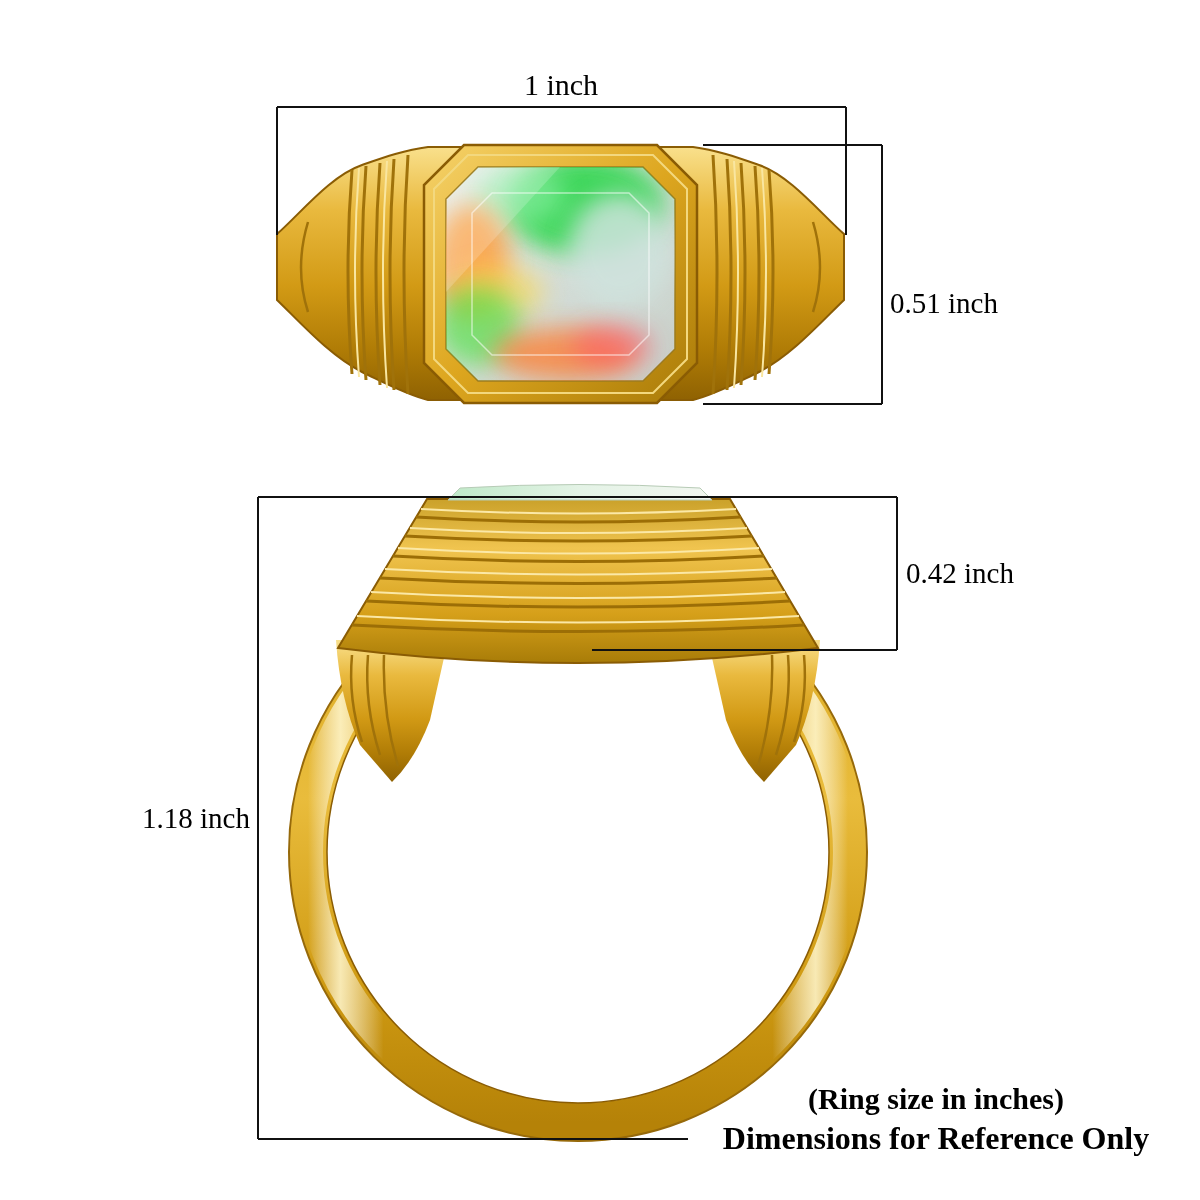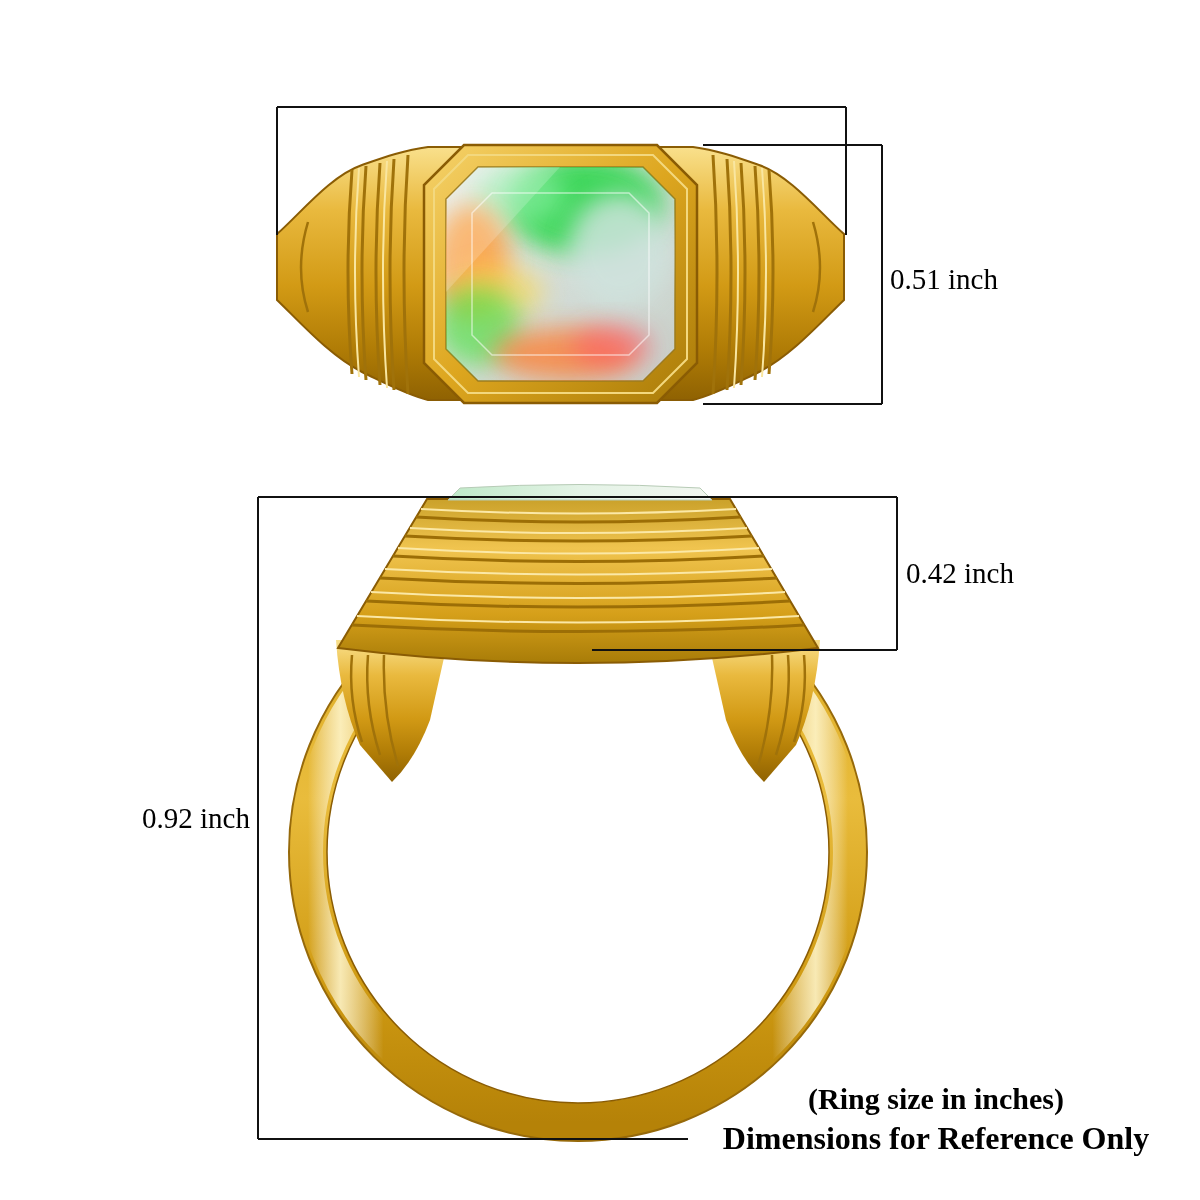--- a/index.html
+++ b/index.html
@@ -190,25 +190,26 @@
       <path d="M 277 107 H 846 M 277 107 V 235 M 846 107 V 235"></path>
 
       <path d="M 703 145 H 882 M 703 404 H 882 M 882 145 V 404"></path>
 
       <path d="M 258 497 H 897 M 258 497 V 1139 M 258 1139 H 688"></path>
 
       <path d="M 897 497 V 650 M 592 650 H 897"></path>
     </g>
   </svg>
 
-
-  <div class="dim-label" style="left:890px;top:264px;">0.51 inch</div>
+  <div class="dim-label centered" style="left:441px;top:68px;width:240px;font-size:30px;">1 inch</div>
+
+  <div class="dim-label" style="left:890px;top:288px;">0.51 inch</div>
 
   <div class="dim-label" style="left:906px;top:558px;">0.42 inch</div>
 
-  <div class="dim-label right" style="left:120px;top:803px;width:130px;">0.92 inch</div>
+  <div class="dim-label right" style="left:120px;top:803px;width:130px;">1.18 inch</div>
 
   <div class="footnotes">
     <div class="footnote-line1">(Ring size in inches)</div>
     <div class="footnote-line2">Dimensions for Reference Only</div>
   </div>
 
 </div>
 
 </body></html>

